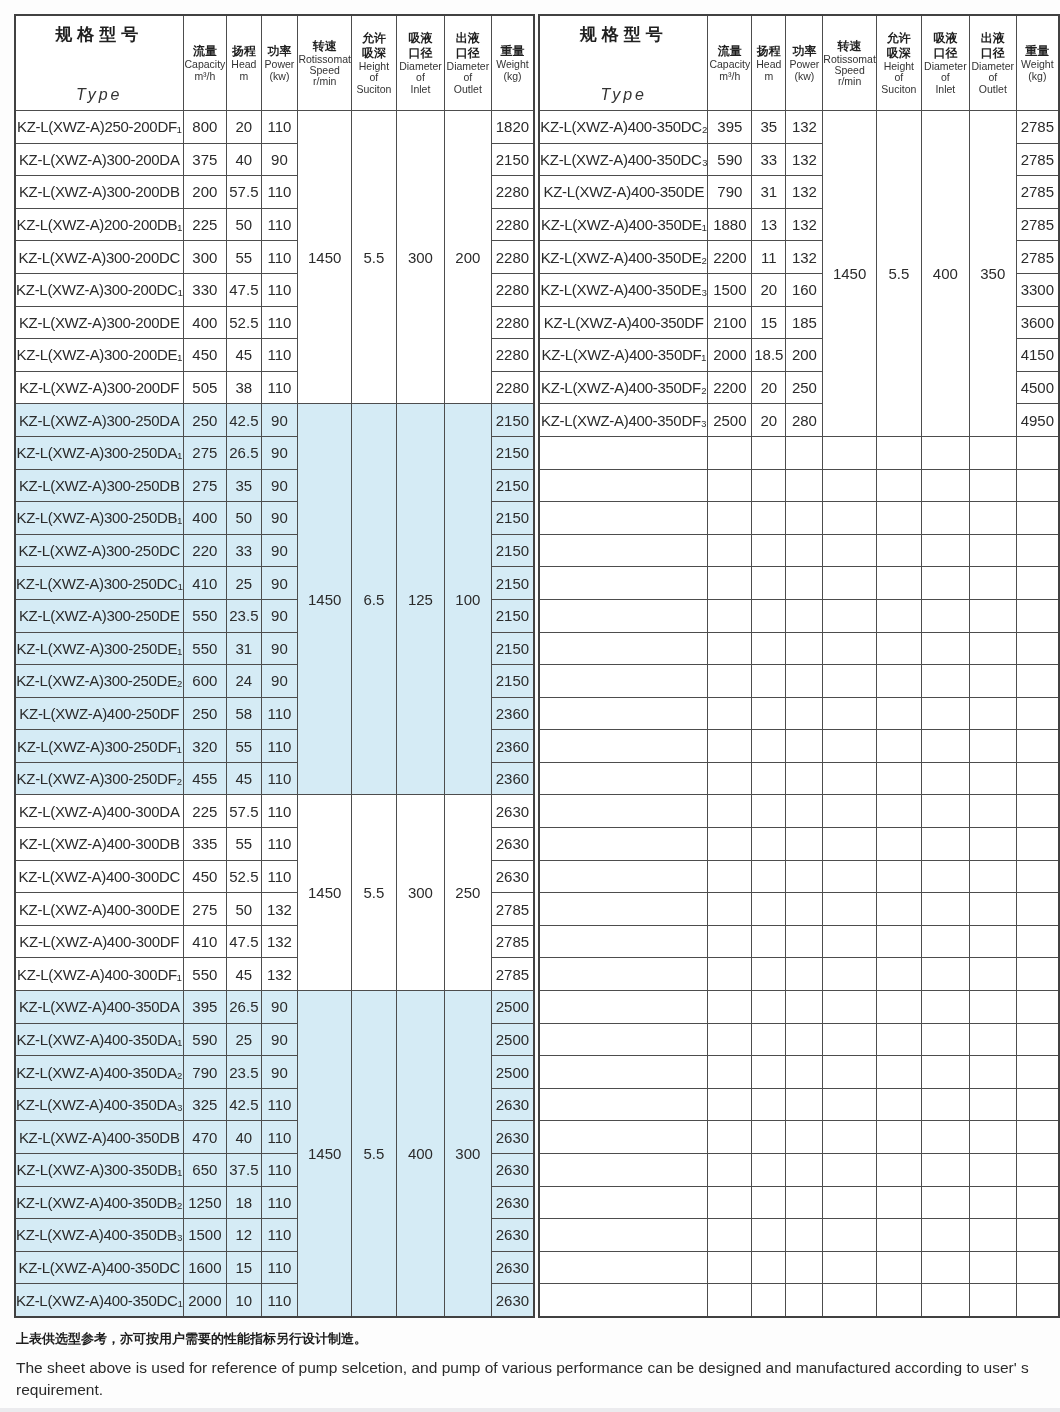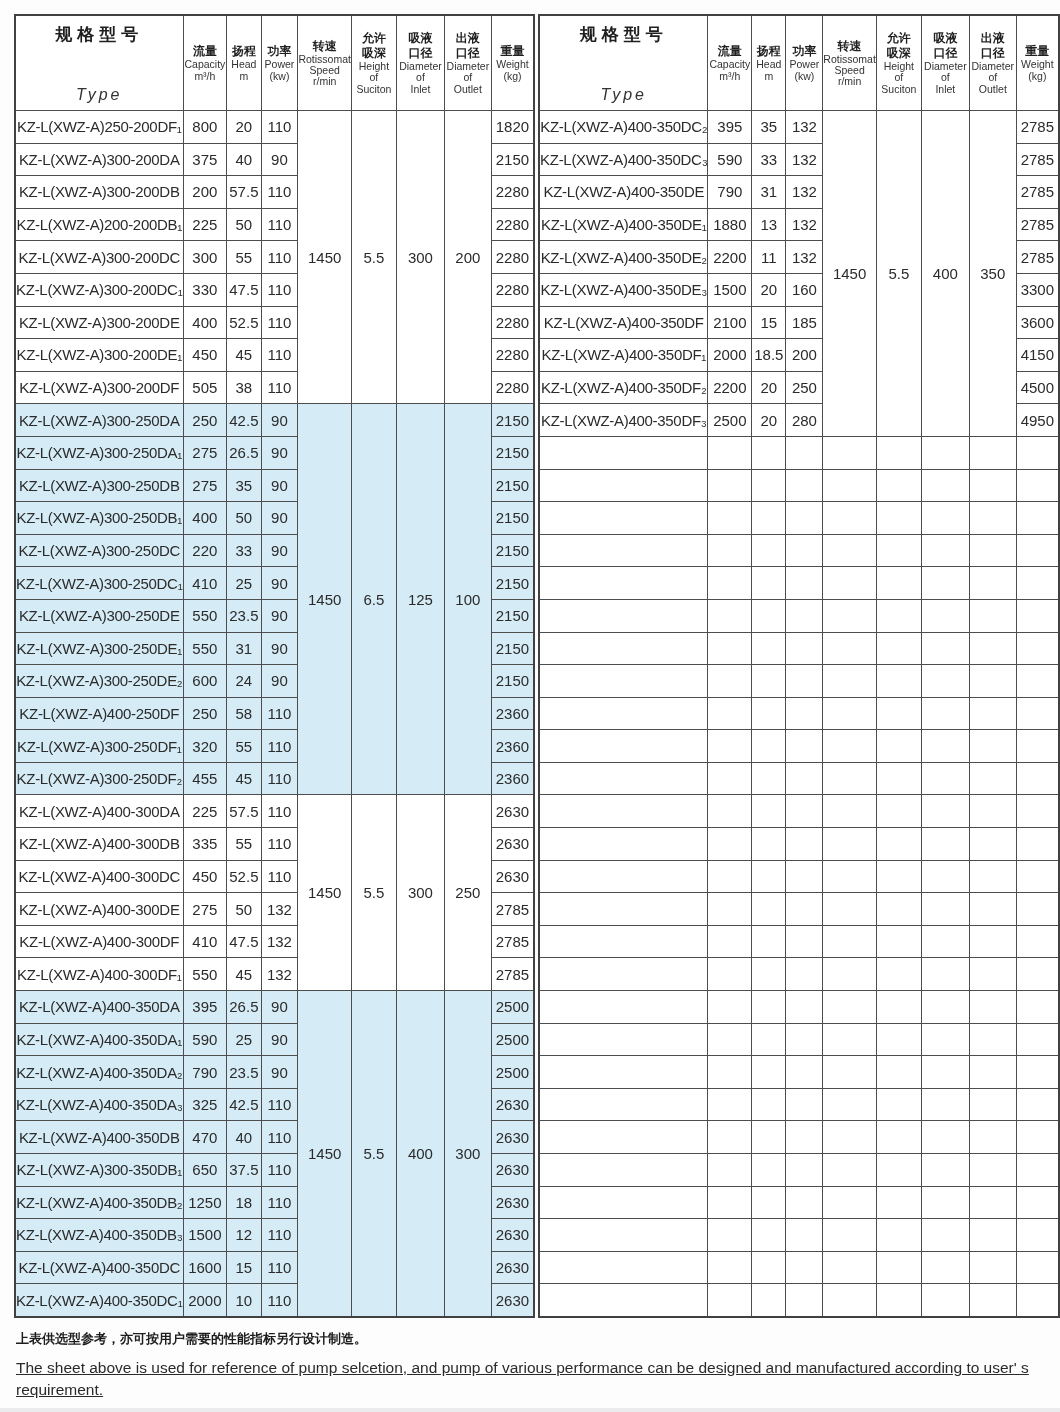--- a/index.html
+++ b/index.html
@@ -11,21 +11,21 @@
   tr.hrow th{height:94px;font-weight:normal;background:#ffffff;vertical-align:middle;}
   tbody td{height:31.6px;font-size:15px;line-height:1;}
   td.cell-type{text-align:left;padding-left:5px;font-size:15px;letter-spacing:-0.3px;color:#3a3a3a;white-space:nowrap;}
   tr.hl td{background:#d5ebf5;}
   .h-cn{font-size:12px;font-weight:bold;color:#1f1f1f;line-height:1.25;}
   .h-en{font-size:10.5px;color:#333333;line-height:1.08;}
   .h-type-cn{font-size:17px;font-weight:bold;letter-spacing:5px;color:#1f1f1f;margin-bottom:40px;}
   .h-type-en{font-size:16px;letter-spacing:3px;color:#333333;font-style:italic;}
   .footer{position:absolute;left:16px;top:1330px;width:1032px;}
   .f-cn{font-size:13px;font-weight:bold;color:#1d1d1d;margin:0 0 9px 0;}
-  .f-en{font-size:15.5px;color:#2a2a2a;line-height:1.45;margin:0;text-decoration:underline;}
+  .f-en{font-size:15.5px;color:#2a2a2a;line-height:1.45;margin:0;}
   .bottom-strip{position:absolute;left:0;bottom:0;width:100%;height:4px;background:#ebebee;}
 </style>
 </head>
 <body>
 
 <div class="page">
   <div class="tables">
     <div id="left-mount">
         <table class="spec">
           <colgroup>

